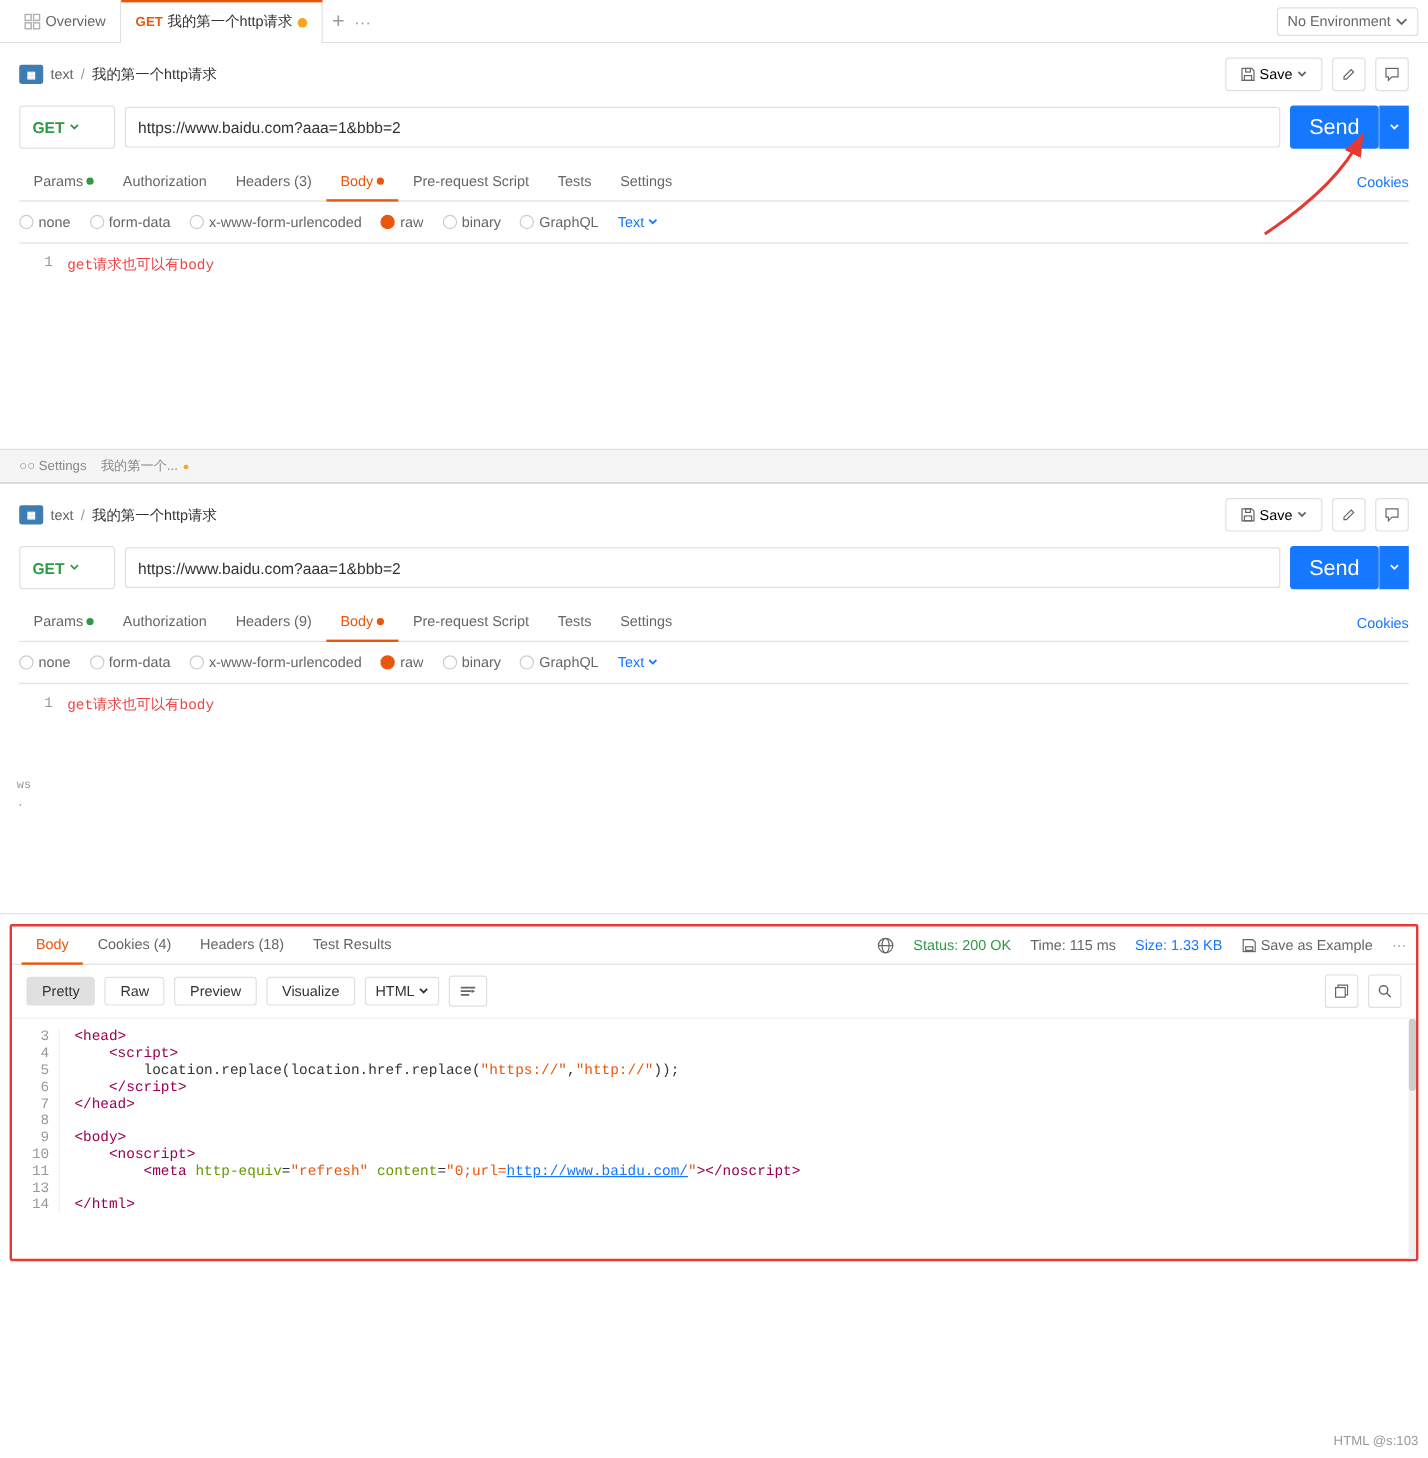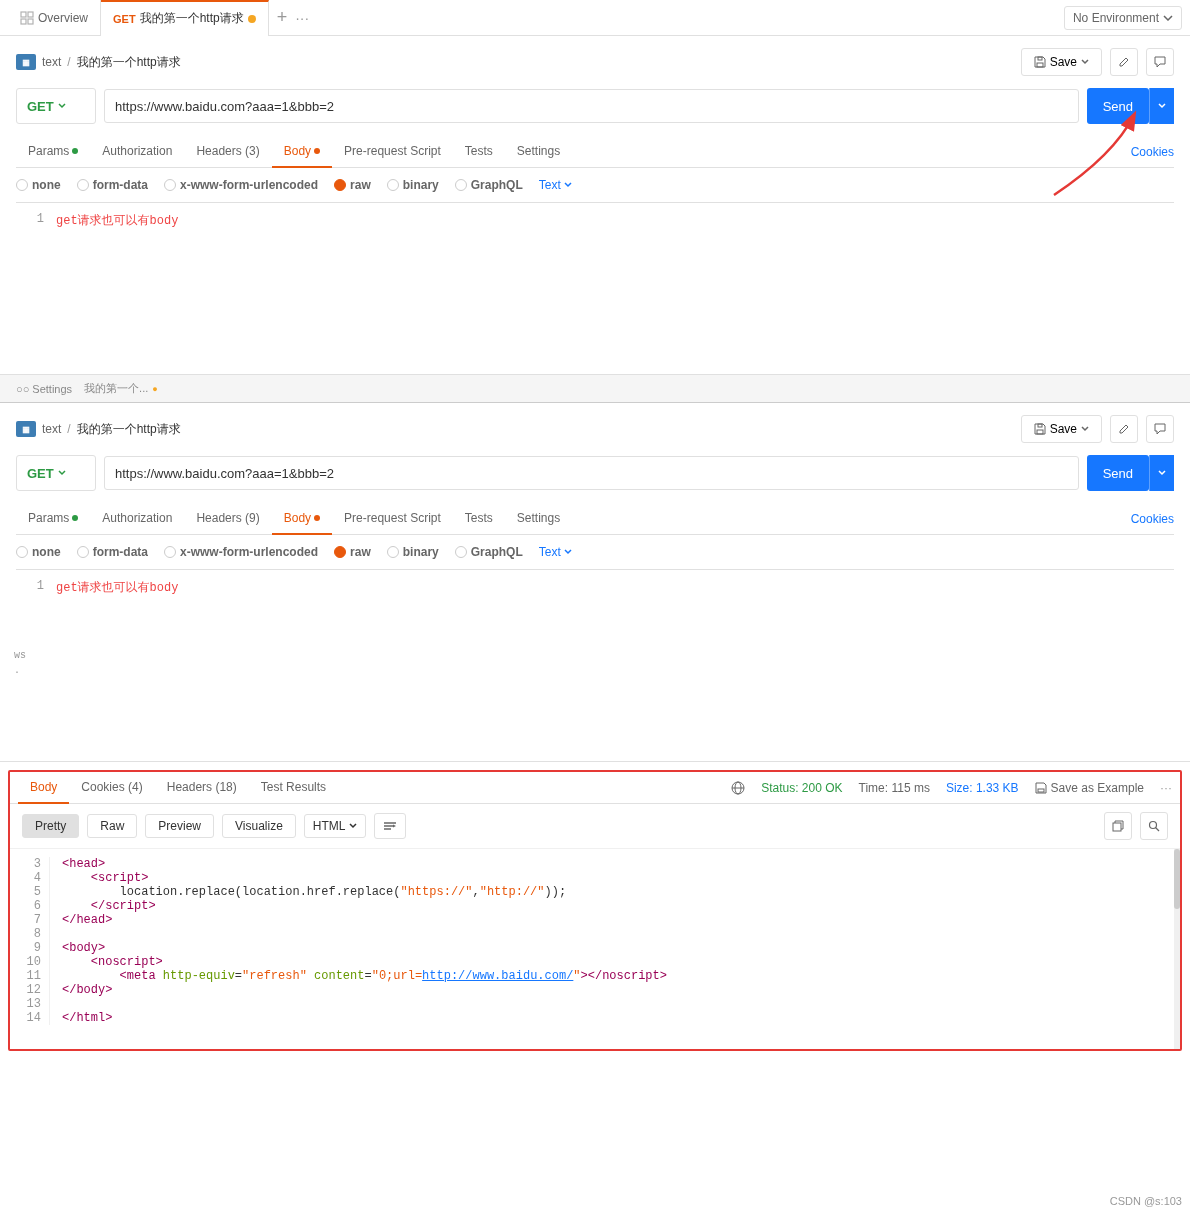--- a/index.html
+++ b/index.html
@@ -25,35 +25,35 @@
     .breadcrumb-sep { color: #999; }
     .breadcrumb-name { color: #333; font-weight: 500; }
     .breadcrumb-actions { margin-left: auto; display: flex; align-items: center; gap: 8px; }
     .btn-save { display: flex; align-items: center; gap: 4px; padding: 6px 12px; border: 1px solid #e0e0e0; border-radius: 3px; background: #fff; cursor: pointer; font-size: 12px; }
     .btn-icon { width: 28px; height: 28px; border: 1px solid #e0e0e0; border-radius: 3px; display: flex; align-items: center; justify-content: center; cursor: pointer; background: #fff; }
     
     
     .url-bar { display: flex; align-items: center; gap: 8px; margin-bottom: 12px; }
     .method-select { display: flex; align-items: center; gap: 4px; padding: 0 10px; height: 36px; border: 1px solid #e0e0e0; border-radius: 3px; background: #fff; cursor: pointer; font-weight: 600; color: #2d9a44; font-size: 13px; min-width: 80px; }
     .url-input { flex: 1; height: 34px; border: 1px solid #e0e0e0; border-radius: 3px; padding: 0 10px; font-size: 13px; color: #333; outline: none; }
-    .btn-send { display: flex; align-items: center; gap: 4px; padding: 0 16px; height: 36px; background: #1677ff; color: white; border: none; border-radius: 3px; cursor: pointer; font-size: 13px; font-weight: 500; }
+    .btn-send { display: flex; align-items: center; gap: 4px; padding: 0 16px; height: 36px; background: #1677ff; color: white; border: none; border-radius: 3px; cursor: pointer; font-size: 18px; font-weight: 500; }
     .btn-send-arrow { padding: 0 8px; height: 36px; background: #1677ff; color: white; border: none; border-left: 1px solid rgba(255,255,255,0.3); cursor: pointer; display: flex; align-items: center; }
     
     
     .tabs-row { display: flex; align-items: center; border-bottom: 1px solid #e0e0e0; }
     .tab-link { padding: 8px 12px; font-size: 12px; color: #666; cursor: pointer; border-bottom: 2px solid transparent; margin-bottom: -1px; display: flex; align-items: center; gap: 3px; }
     .tab-link.active { color: #e8580c; border-bottom-color: #e8580c; }
     .tab-dot { width: 6px; height: 6px; border-radius: 50%; display: inline-block; }
     .tab-dot.green { background: #2d9a44; }
     .tab-dot.orange { background: #e8580c; }
     .tab-cookies { margin-left: auto; color: #1677ff; font-size: 12px; cursor: pointer; padding: 8px 0; }
     
     
     .radio-row { display: flex; align-items: center; gap: 16px; padding: 10px 0; }
-    .radio-item { display: flex; align-items: center; gap: 4px; font-size: 12px; color: #666; cursor: pointer; font-weight: bold; }
+    .radio-item { display: flex; align-items: center; gap: 4px; font-size: 12px; color: #666; cursor: pointer; }
     .radio-circle { width: 12px; height: 12px; border: 1px solid #ccc; border-radius: 50%; display: inline-block; }
     .radio-circle.selected { border-color: #e8580c; background: #e8580c; }
     .radio-text-select { display: flex; align-items: center; gap: 3px; color: #1677ff; font-size: 12px; cursor: pointer; }
     
     
     .code-editor { border-top: 1px solid #e0e0e0; padding: 8px 0; min-height: 160px; font-family: 'Courier New', monospace; font-size: 12px; background: #fff; position: relative; }
     .code-line { display: flex; gap: 12px; padding: 1px 8px; }
     .line-num { color: #999; min-width: 20px; text-align: right; user-select: none; }
     .line-content { color: #ef4444; }
     
@@ -500,33 +500,29 @@
       </div>
       <div class="code-row">
         <span class="code-ln">10</span>
         <span class="code-text">    <span class="tag">&lt;noscript&gt;</span></span>
       </div>
       <div class="code-row">
         <span class="code-ln">11</span>
         <span class="code-text">        <span class="tag">&lt;meta</span> <span class="attr">http-equiv</span>=<span class="string">"refresh"</span> <span class="attr">content</span>=<span class="string">"0;url=<span class="url-link">http://www.baidu.com/</span>"</span><span class="tag">&gt;&lt;/noscript&gt;</span></span>
       </div>
       <div class="code-row">
-        <span class="code-ln">12</span>
-        <span class="code-text"><span class="tag">&lt;/body&gt;</span></span>
-      </div>
-      <div class="code-row">
         <span class="code-ln">13</span>
         <span class="code-text"></span>
       </div>
       <div class="code-row">
         <span class="code-ln">14</span>
         <span class="code-text"><span class="tag">&lt;/html&gt;</span></span>
       </div>
 
       <div class="scroll-track">
         <div class="scroll-thumb"></div>
       </div>
     </div>
   </div>
 
 </div>
 
-<div class="csdn-watermark">CSDN @s:103</div>
+<div class="csdn-watermark">HTML @s:103</div>
 
 </body></html>

